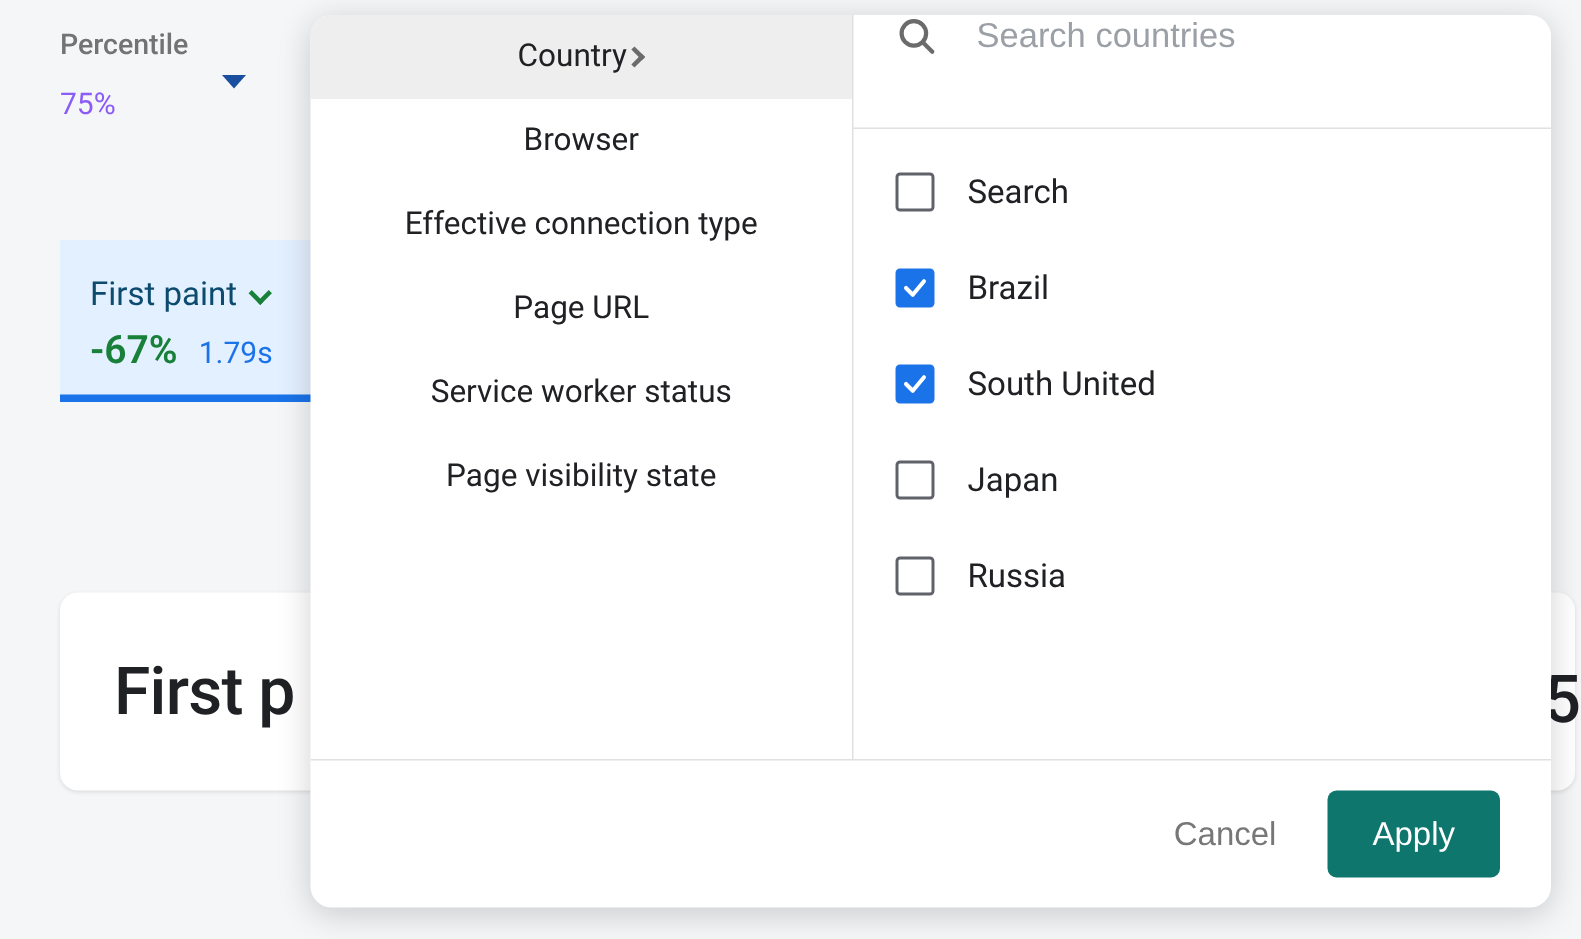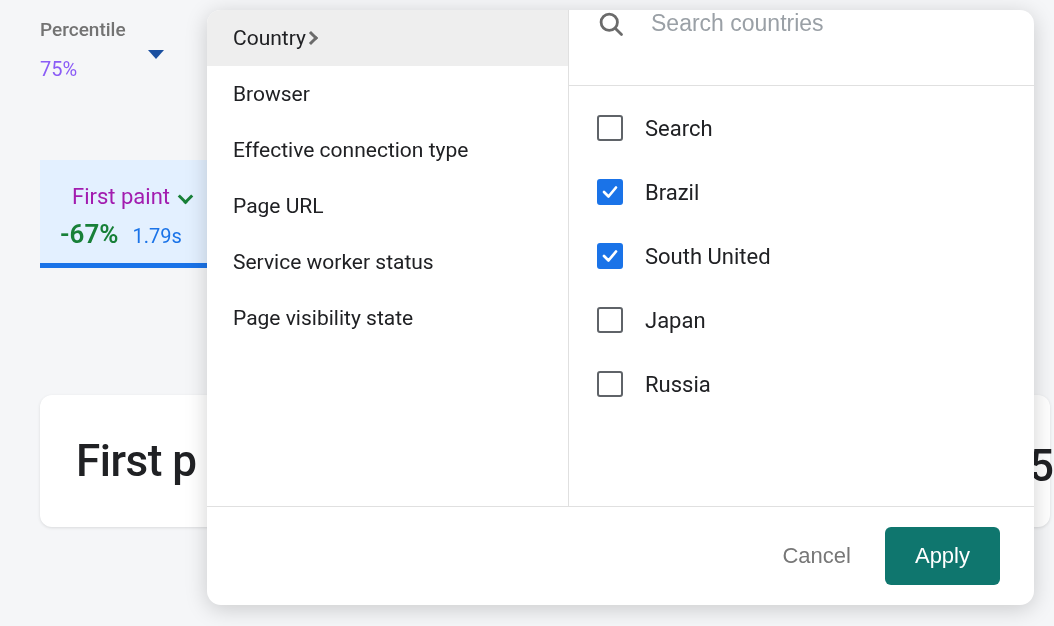--- a/index.html
+++ b/index.html
@@ -39,21 +39,21 @@
       margin-top: 10px;
     }
     .metric-card {
       position: absolute;
       left: 40px; top: 160px;
       width: 520px;
       background: #e3f0ff;
       border-bottom: 5px solid #1a73e8;
       padding: 24px 20px 14px 20px;
     }
-    .metric-title { color: #a21caf; font-size: 22px; font-weight: 400; margin-left: 12px; }
+    .metric-title { color: #0c4a6e; font-size: 22px; font-weight: 400; }
     .metric-row2 { display: flex; align-items: baseline; gap: 14px; margin-top: 10px;}
     .metric-delta { color: #188038; font-size: 26px; font-weight: 600; }
     .metric-time { color: #1a73e8; font-size: 20px; }
     .arrow-dn {
       display:inline-block;
       transform: rotate(45deg);
       border: solid #188038;
       border-width: 0 3px 3px 0;
       padding: 4px;
       margin-left: 6px;
@@ -99,21 +99,21 @@
       display: flex;
       height: 496px;
     }
     .cat-list {
       width: 362px;
       border-right: 1px solid #e0e0e0;
     }
     .cat-item {
       display: flex;
       align-items: center;
-      justify-content: flex-start;
+      justify-content: center;
       padding: 0 26px;
       height: 56px;
       font-size: 21px;
       color: #202124;
       cursor: pointer;
     }
     .cat-item.selected {
       background: #eeeeee;
     }
     .chevron {

